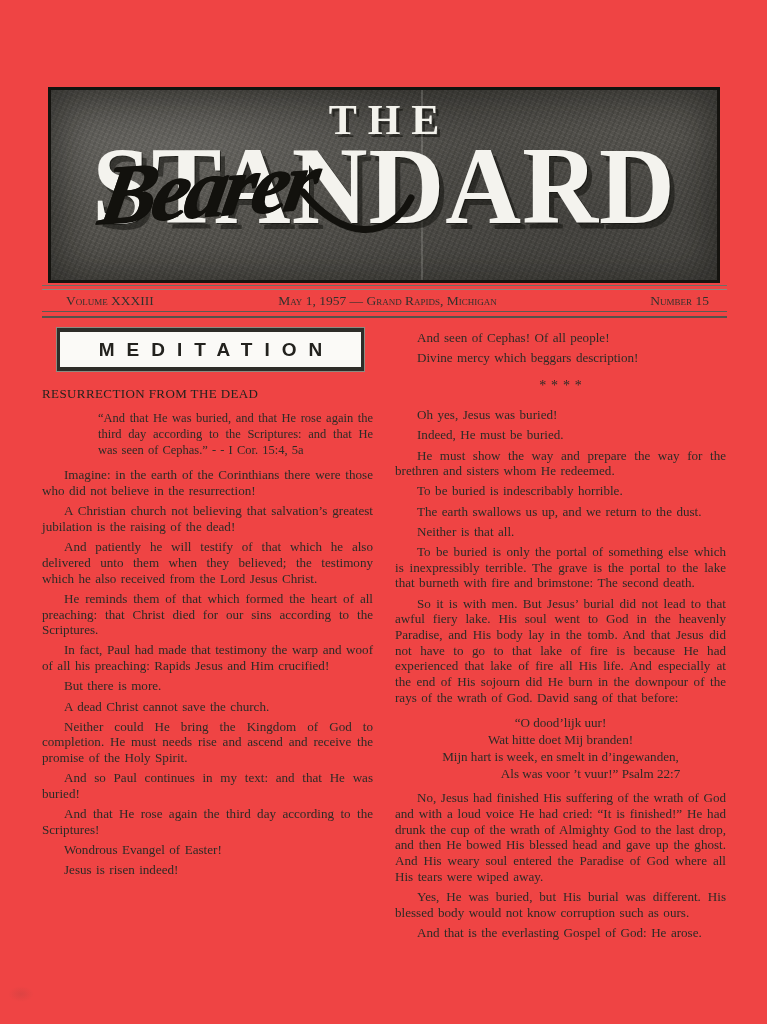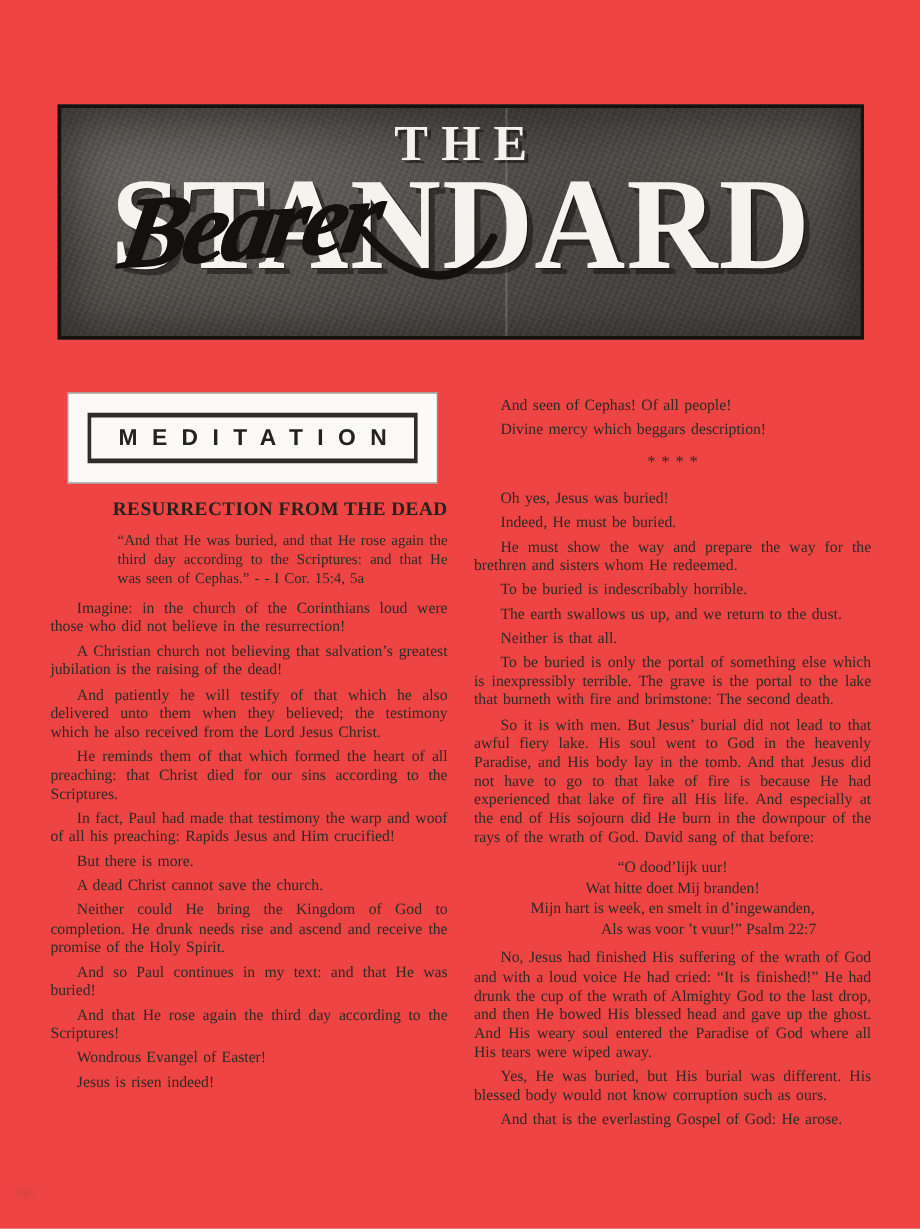--- a/index.html
+++ b/index.html
@@ -65,34 +65,34 @@
   .columns {
     position:absolute; left:42px; top:325px; width:685px;
     display:flex; gap:22px;
     font-size:13.1px; line-height:15.7px;
   }
   .col { width:331px; text-align:justify; }
   .col p { margin:4.5px 0; text-indent:22px; word-spacing:.09em; }
   
   .meditation-box {
     margin:2px 8px 14px 14px;
-    border:1px solid #8d8b81; padding:16px; background:#fbfaf7;
+    border:1px solid #8d8b81; padding:0; background:#fbfaf7;
   }
   .meditation-inner {
     border:3px solid #2e2d29; border-top-width:4px; border-bottom-width:4px;
     padding:8px 4px 7px; text-align:center;
   }
   .meditation-label {
     font-family:"Liberation Sans", sans-serif; font-weight:bold;
     font-size:19px; line-height:1; letter-spacing:12px; padding-left:12px;
     color:#23221e; white-space:nowrap;
   }
   .article-title {
-    margin:10px 0 9px; text-align:right; text-indent:0 !important;
-    font-size:16px; font-weight:bold; letter-spacing:.4px; color:#23221d;
+    margin:10px 0 9px; text-align:left; text-indent:0 !important;
+    font-size:13px; font-weight:normal; letter-spacing:.4px; color:#23221d;
   }
   .epigraph {
     margin:0 0 9px 56px; font-size:12.5px; line-height:16px;
     text-align:justify; text-indent:0; word-spacing:.08em;
   }
   .separator {
     text-align:center; text-indent:0 !important; margin:13px 0 !important;
     word-spacing:16px; font-size:14px; letter-spacing:0;
   }
   .poem { margin:8px 0; text-align:center; }
@@ -111,40 +111,49 @@
   <div class="masthead">
     <div class="mast-fold"></div>
     <div class="mast-the">THE</div>
     <div class="mast-standard">STANDARD</div>
     <div class="mast-bearer">Bearer</div>
     <svg class="mast-swash" width="666" height="190" viewBox="0 0 666 190">
       <path d="M 252 102 C 290 150, 338 152, 360 108" fill="none" stroke="#12110d" stroke-width="7" stroke-linecap="round"></path>
     </svg>
   </div>
 
+  <div class="dateline-wrap">
+    <div class="rule"></div>
+    <div class="dateline">
+      <span class="vol">Volume XXXIII</span>
+      <span class="date">May 1, 1957 — Grand Rapids, Michigan</span>
+      <span class="num">Number 15</span>
+    </div>
+    <div class="rule thick"></div>
+  </div>
 
   <div class="columns">
 
     <div class="col">
       <div class="meditation-box">
         <div class="meditation-inner">
           <span class="meditation-label">MEDITATION</span>
         </div>
       </div>
       <h2 class="article-title">RESURRECTION FROM THE DEAD</h2>
       <div class="epigraph">“And that He was buried, and that He rose again the third day according to the Scriptures: and that He was seen of Cephas.” - - I Cor. 15:4, 5a</div>
       <div>
-          <p>Imagine: in the church of the Corinthians loud were those who did not believe in the resurrection!</p>
+          <p>Imagine: in the earth of the Corinthians there were those who did not believe in the resurrection!</p>
           <p>A Christian church not believing that salvation’s greatest jubilation is the raising of the dead!</p>
           <p>And patiently he will testify of that which he also delivered unto them when they believed; the testimony which he also received from the Lord Jesus Christ.</p>
           <p>He reminds them of that which formed the heart of all preaching: that Christ died for our sins according to the Scriptures.</p>
           <p>In fact, Paul had made that testimony the warp and woof of all his preaching: Rapids Jesus and Him crucified!</p>
           <p>But there is more.</p>
           <p>A dead Christ cannot save the church.</p>
-          <p>Neither could He bring the Kingdom of God to completion. He drunk needs rise and ascend and receive the promise of the Holy Spirit.</p>
+          <p>Neither could He bring the Kingdom of God to completion. He must needs rise and ascend and receive the promise of the Holy Spirit.</p>
           <p>And so Paul continues in my text: and that He was buried!</p>
           <p>And that He rose again the third day according to the Scriptures!</p>
           <p>Wondrous Evangel of Easter!</p>
           <p>Jesus is risen indeed!</p>
         </div>
     </div>
 
     <div class="col">
       <div>
           <p>And seen of Cephas!  Of all people!</p>

